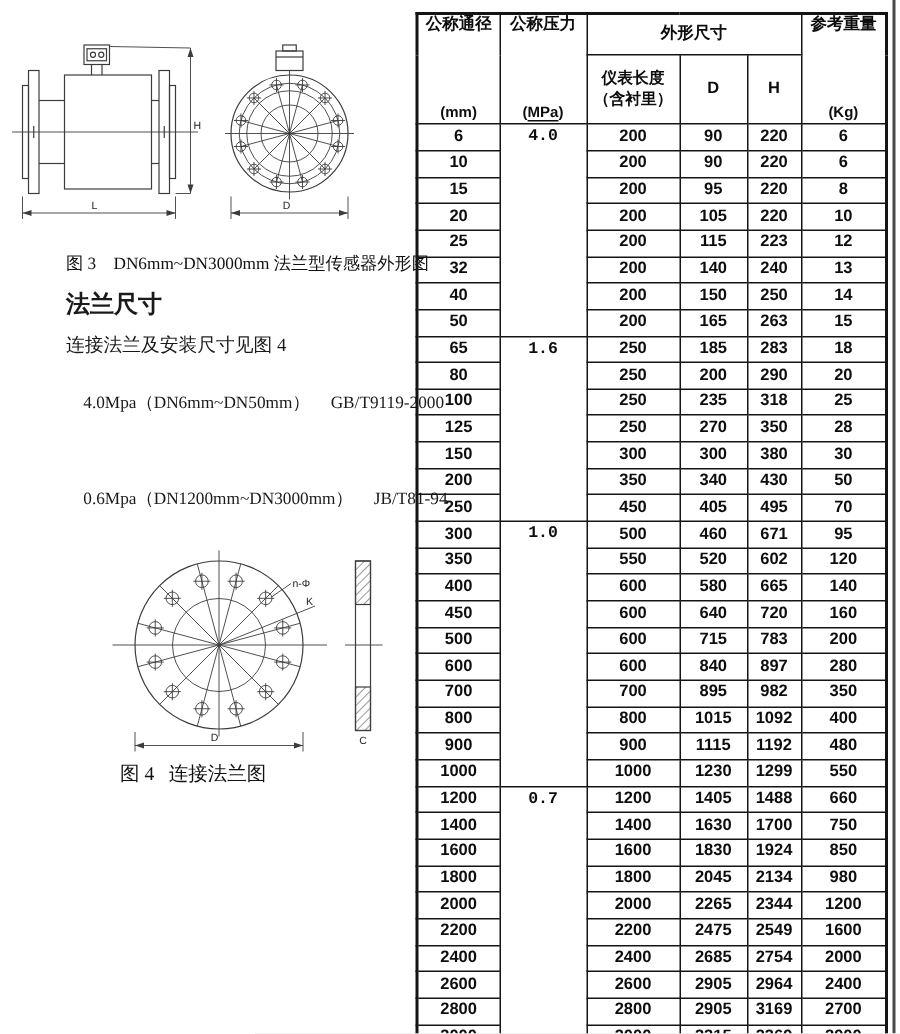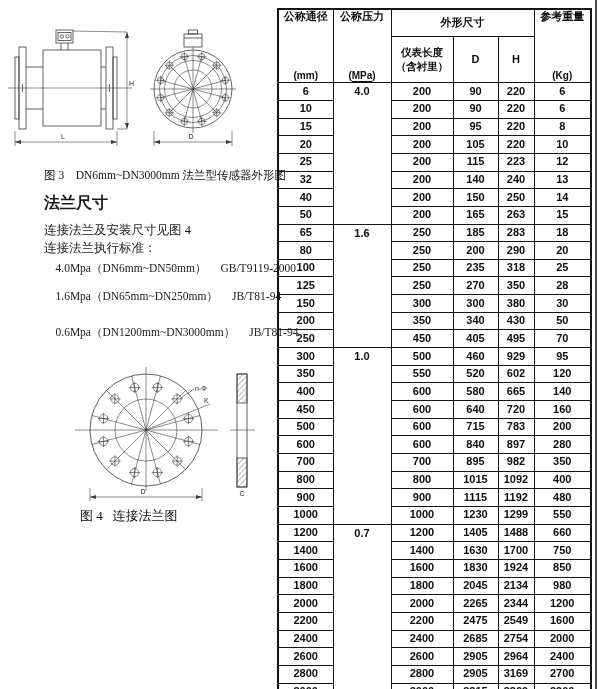--- a/index.html
+++ b/index.html
@@ -30,21 +30,21 @@
   
   table.spec{position:absolute;left:277px;top:8px;width:313px;height:679px;
         border-collapse:collapse;table-layout:fixed;border:2px solid #141414;
         font-family:"Liberation Sans","DejaVu Sans",sans-serif;}
   table.spec th,table.spec td{border:1px solid #141414;text-align:center;vertical-align:middle;
         padding:0;font-weight:bold;color:#0d0d0d;font-size:11px;line-height:1.25;}
   table.spec thead tr.h1{height:22px;}
   table.spec thead tr.h2{height:36px;}
   table.spec .unit{font-size:10px;margin-top:46px;}
   table.spec .sub{font-size:10.5px;line-height:1.3;}
-  table.spec td.pressure-cell{vertical-align:top;padding-top:2px;}
+  table.spec td.pressure-cell{vertical-align:top;padding-top:2px;font-family:Liberation Mono, monospace;}
   .wavy{text-decoration-line:underline;text-decoration-style:wavy;text-decoration-color:#c22;
         text-decoration-thickness:1px;text-underline-offset:2px;text-decoration:underline;}
 </style>
 </head>
 <body>
 
 <div class="page">
 
   <svg style="left:0;top:18px;" width="270" height="150" viewBox="0 18 270 150">
     <g class="draw">
@@ -152,27 +152,23 @@
       <path class="arrow" d="M154,142 l6,-2 v4 z"></path>
       <path class="arrow" d="M232,142 l-6,-2 v4 z"></path>
       <text class="dimtxt" x="191" y="139" text-anchor="middle">D</text>
     </g>
   </svg>
 
   <div class="fig-caption fig3">图 3    DN6mm~DN3000mm 法兰型传感器外形图</div>
 
   <div class="section-heading">法兰尺寸</div>
   <div class="note note1">连接法兰及安装尺寸见图 4</div>
-  <div class="note note2">连接法兰执行标准：</div>
 
   <div class="std std0">
     <span>4.0Mpa（DN6mm~DN50mm）</span><span class="code">GB/T9119-2000</span>
-  </div>
-  <div class="std std1">
-    <span>1.6Mpa（DN65mm~DN250mm）</span><span class="code">JB/T81-94</span>
   </div>
   <div class="std std3">
     <span>0.6Mpa（DN1200mm~DN3000mm）</span><span class="code">JB/T81-94</span>
   </div>
 
   <svg style="left:0;top:355px;" width="270" height="155" viewBox="0 355 270 155">
     <defs>
       <pattern id="hatch" width="4" height="4" patternUnits="userSpaceOnUse" patternTransform="rotate(45)">
         <line x1="0" y1="0" x2="0" y2="4" stroke="#3c3c3c" stroke-width="0.7"></line>
       </pattern>
@@ -395,21 +391,21 @@
           <td>450</td>
           <td>405</td>
           <td>495</td>
           <td>70</td>
         </tr>
         <tr>
           <td>300</td>
           <td rowspan="10" class="pressure-cell">1.0</td>
           <td>500</td>
           <td>460</td>
-          <td>929</td>
+          <td>671</td>
           <td>95</td>
         </tr>
         <tr>
           <td>350</td>
           <td>550</td>
           <td>520</td>
           <td>602</td>
           <td>120</td>
         </tr>
         <tr>

